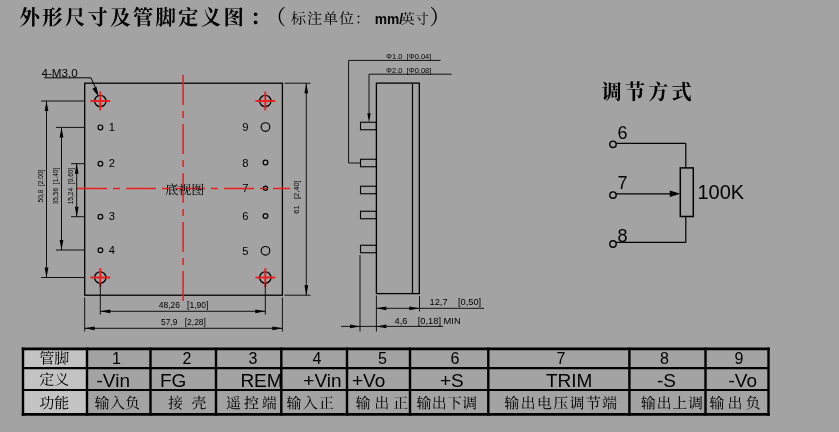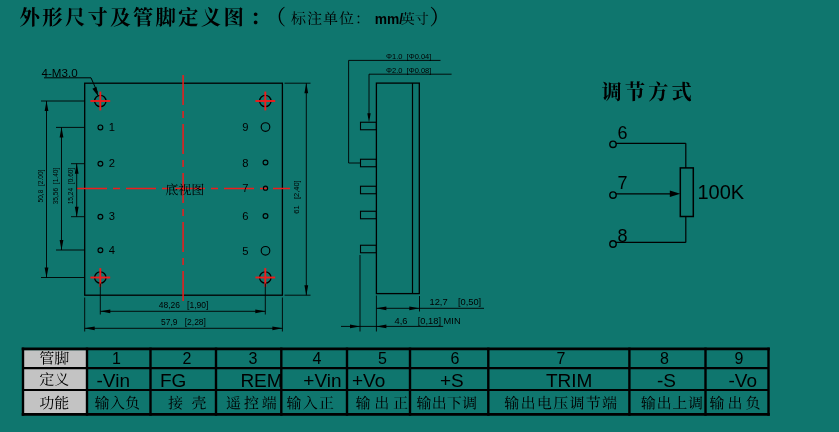--- a/index.html
+++ b/index.html
@@ -1,15 +1,15 @@
 <!DOCTYPE html>
 <html><head><meta charset="utf-8">
 <style>
 html,body{margin:0;padding:0;background:#ffffff;}
-#page{position:relative;width:839px;height:432px;background:#0f766e;overflow:hidden;}
+#page{position:relative;width:839px;height:432px;background:#a3a3a3;overflow:hidden;}
 </style></head>
 <body>
 <div id="page">
 <svg width="839" height="432" viewBox="0 0 839 432">
 <path d="M27.2 7.7 23.9 7.0C23.4 11.4 21.9 15.7 20.1 18.5L20.4 18.7C21.6 17.7 22.7 16.5 23.7 15.0C24.3 15.9 24.8 17.1 24.9 18.2C25.5 18.7 26.1 18.7 26.6 18.4C25.3 21.7 23.3 24.5 20.1 26.4L20.3 26.7C27.7 23.9 29.8 18.2 30.7 11.9C31.2 11.8 31.4 11.7 31.5 11.5L29.3 9.4L28.0 10.8H25.7C26.0 10.0 26.2 9.1 26.5 8.2C26.9 8.2 27.2 8.0 27.2 7.7ZM24.0 14.4C24.6 13.5 25.1 12.5 25.5 11.4H28.2C28.0 13.2 27.6 15.0 27.2 16.7C26.9 15.9 26.0 15.0 24.0 14.4ZM35.3 7.4 32.1 7.1V26.7H32.6C33.5 26.7 34.5 26.2 34.5 26.0V14.3C35.6 15.6 36.8 17.2 37.2 18.7C39.7 20.5 41.5 15.4 34.5 13.6V8.0C35.1 7.9 35.2 7.7 35.3 7.4Z M59.0 7.2C57.6 9.7 55.9 11.9 53.8 13.5L54.0 13.8C56.5 12.7 59.0 11.2 61.0 9.2C61.5 9.3 61.6 9.2 61.8 9.0ZM59.0 12.6C57.4 15.5 55.5 17.8 53.0 19.4L53.2 19.7C56.2 18.6 58.9 16.9 61.1 14.6C61.5 14.7 61.7 14.6 61.9 14.4ZM59.2 18.0C57.5 21.9 55.1 24.5 52.0 26.3L52.2 26.6C56.0 25.4 59.0 23.4 61.4 19.9C61.9 19.9 62.1 19.8 62.3 19.6ZM49.7 9.4V15.3H47.5V15.3V9.4ZM42.7 15.3 42.9 16.0H45.2C45.2 19.6 44.9 23.5 42.7 26.5L42.9 26.7C47.0 23.9 47.5 19.7 47.5 16.0H49.7V26.4H50.1C51.3 26.4 52.0 25.9 52.0 25.8V16.0H54.8C55.1 16.0 55.3 15.9 55.4 15.6C54.6 14.8 53.3 13.6 53.3 13.6L52.1 15.3H52.0V9.4H54.3C54.6 9.4 54.8 9.3 54.9 9.1C54.1 8.3 52.7 7.2 52.7 7.2L51.4 8.9H43.1L43.3 9.4H45.2V15.3V15.3Z M68.9 8.5V13.8C68.9 18.1 68.5 22.7 65.4 26.4L65.6 26.6C70.1 23.8 71.0 19.4 71.2 15.6H74.7C75.2 19.4 76.9 23.9 82.1 26.5C82.3 25.1 83.0 24.4 84.3 24.2L84.3 23.9C78.4 22.0 75.8 18.9 75.0 15.6H79.3V16.9H79.7C80.4 16.9 81.6 16.5 81.7 16.3V9.7C82.1 9.6 82.4 9.4 82.5 9.3L80.2 7.5L79.1 8.7H71.6L68.9 7.7ZM79.3 9.3V15.0H71.2L71.3 13.8V9.3Z M91.4 14.3 91.2 14.4C92.3 15.8 93.4 17.9 93.7 19.7C96.2 21.8 98.4 16.4 91.4 14.3ZM99.7 6.9V12.1H88.3L88.5 12.7H99.7V23.4C99.7 23.7 99.5 23.9 99.1 23.9C98.5 23.9 95.2 23.6 95.2 23.6V23.9C96.6 24.2 97.3 24.5 97.8 24.9C98.3 25.3 98.4 25.9 98.6 26.7C101.7 26.4 102.2 25.3 102.2 23.6V12.7H106.6C106.9 12.7 107.1 12.6 107.2 12.4C106.2 11.4 104.5 10.1 104.5 10.1L103.1 12.1H102.2V7.9C102.7 7.8 102.9 7.6 102.9 7.3Z M121.5 13.7C121.2 13.8 121.0 14.0 120.8 14.1L122.9 15.4L123.6 14.6H125.5C124.8 16.8 123.9 18.8 122.5 20.5C120.2 18.4 118.6 15.4 117.8 11.2L117.9 9.1H123.1C122.7 10.4 122.0 12.4 121.5 13.7ZM125.4 9.7C125.8 9.6 126.1 9.5 126.2 9.3L124.1 7.4L123.1 8.5H111.6L111.8 9.1H115.4C115.5 15.5 114.7 21.8 110.7 26.5L110.9 26.7C115.6 23.5 117.2 18.6 117.7 13.2C118.3 17.0 119.5 19.9 121.1 22.0C119.2 23.9 116.7 25.4 113.6 26.4L113.8 26.7C117.4 26.0 120.1 24.9 122.3 23.3C123.7 24.7 125.5 25.8 127.7 26.7C128.1 25.5 129.0 24.8 130.2 24.7L130.3 24.4C127.9 23.8 125.9 22.9 124.1 21.7C125.9 19.9 127.2 17.7 128.1 15.1C128.6 15.1 128.8 15.0 129.0 14.8L126.7 12.7L125.4 14.0H123.8C124.3 12.7 125.0 10.8 125.4 9.7Z M147.5 8.0 144.4 6.9C144.1 8.5 143.5 10.2 142.9 11.3L143.1 11.5C143.9 11.1 144.7 10.6 145.5 9.9H146.5C146.9 10.4 147.2 11.2 147.1 11.9C148.6 13.2 150.4 10.8 147.9 9.9H152.1C152.4 9.9 152.6 9.8 152.7 9.5C151.8 8.8 150.4 7.6 150.4 7.6L149.2 9.3H146.0C146.3 9.0 146.5 8.7 146.7 8.4C147.2 8.4 147.5 8.2 147.5 8.0ZM139.3 8.0 136.2 6.8C135.6 9.2 134.5 11.4 133.5 12.8L133.7 13.0C135.0 12.3 136.4 11.3 137.5 9.9H138.4C138.7 10.4 138.9 11.2 138.8 11.8C140.2 13.2 142.1 11.0 139.5 9.9H142.8C143.1 9.9 143.3 9.8 143.4 9.5C142.6 8.8 141.4 7.8 141.4 7.8L140.3 9.3H137.9C138.1 9.0 138.3 8.7 138.5 8.4C139.0 8.4 139.3 8.2 139.3 8.0ZM136.4 12.2 136.1 12.3C136.2 13.3 135.6 14.3 135.0 14.7C134.3 15.0 133.9 15.6 134.1 16.3C134.4 17.1 135.3 17.3 135.9 16.9C136.6 16.5 137.0 15.6 136.9 14.2H149.3C149.2 14.9 149.1 15.7 149.0 16.3L147.1 14.8L146.1 16.0H140.2L137.7 15.0V26.7H138.1C139.4 26.7 140.1 26.1 140.1 26.0V25.1H147.5V26.4H147.9C148.7 26.4 149.9 25.9 149.9 25.8V22.1C150.3 22.0 150.5 21.9 150.6 21.8L148.4 20.1L147.4 21.2H140.1V19.4H146.3V20.1H146.7C147.4 20.1 148.6 19.7 148.6 19.5V16.8C149.0 16.8 149.2 16.6 149.3 16.5L149.2 16.4C150.0 16.0 151.0 15.3 151.5 14.7C152.0 14.7 152.2 14.6 152.3 14.4L150.3 12.4L149.1 13.6H144.1C145.0 13.0 144.9 11.3 141.7 11.4L141.6 11.6C142.1 12.0 142.5 12.8 142.5 13.6L142.7 13.6H136.8C136.8 13.2 136.6 12.7 136.4 12.2ZM140.1 16.5H146.3V18.8H140.1ZM140.1 21.8H147.5V24.5H140.1Z M167.5 9.8 166.7 11.0H166.6V7.9C167.1 7.8 167.2 7.6 167.2 7.3L164.7 7.1V11.0H162.8L162.9 11.6H164.7V15.7H162.5L162.6 16.3H164.5C164.3 18.0 163.5 21.0 162.9 22.1C162.8 22.3 162.3 22.4 162.3 22.4L163.3 24.8C163.5 24.7 163.6 24.6 163.7 24.4C165.1 23.8 166.3 23.2 167.2 22.7C167.2 23.2 167.2 23.6 167.2 24.1C168.7 25.9 170.5 22.0 166.6 18.2L166.4 18.2C166.7 19.3 167.0 20.7 167.1 22.0L163.7 22.3C164.7 21.0 165.8 18.9 166.5 17.4C166.9 17.4 167.1 17.2 167.2 17.0L165.2 16.3H168.8C169.0 16.3 169.1 16.2 169.2 16.1V26.7H169.5C170.4 26.7 171.1 26.2 171.1 25.9V9.5H172.7V20.5C172.7 20.7 172.6 20.8 172.3 20.8C172.1 20.8 171.3 20.7 171.3 20.7V21.1C171.8 21.2 172.1 21.4 172.2 21.7C172.3 22.0 172.4 22.6 172.4 23.2C174.3 23.0 174.6 22.2 174.6 20.7V9.8C174.9 9.7 175.2 9.6 175.3 9.4L173.3 7.8L172.5 8.9H171.1L169.2 8.0V15.8C168.7 15.2 167.8 14.4 167.8 14.4L167.0 15.7H166.6V11.6H168.4C168.7 11.6 168.9 11.5 168.9 11.3C168.4 10.7 167.5 9.8 167.5 9.8ZM160.3 18.0H159.0L159.0 15.5V13.7H160.3ZM157.0 8.1V15.6C157.0 19.3 157.1 23.4 156.0 26.5L156.3 26.7C158.3 24.4 158.8 21.5 159.0 18.6H160.3V23.9C160.3 24.1 160.2 24.3 159.9 24.3C159.7 24.3 158.5 24.1 158.5 24.1V24.5C159.2 24.6 159.5 24.8 159.6 25.1C159.8 25.5 159.9 26.0 159.9 26.7C162.0 26.4 162.3 25.6 162.3 24.1V9.2C162.6 9.1 162.9 9.0 163.0 8.8L161.0 7.2L160.1 8.3H159.4L157.0 7.4ZM160.3 13.1H159.0V8.9H160.3Z M186.6 7.0 186.4 7.1C187.2 7.8 187.8 9.0 187.8 10.1C190.2 11.9 192.5 7.1 186.6 7.0ZM193.4 12.5 192.2 14.0H181.5L181.7 14.7H187.2V23.2C185.8 22.8 184.8 22.0 184.1 20.8C184.5 19.8 184.7 18.8 184.9 17.8C185.4 17.8 185.6 17.6 185.7 17.3L182.5 16.7C182.3 19.9 181.4 23.9 178.7 26.5L178.9 26.7C181.3 25.3 182.8 23.5 183.8 21.4C185.3 25.3 187.9 26.2 192.6 26.2C193.6 26.2 195.8 26.2 196.7 26.2C196.7 25.2 197.1 24.3 198.0 24.0V23.8C196.6 23.8 193.9 23.8 192.7 23.8C191.6 23.8 190.5 23.8 189.6 23.7V19.2H195.1C195.4 19.2 195.6 19.1 195.6 18.9C194.8 18.1 193.4 16.9 193.4 16.9L192.2 18.6H189.6V14.7H195.1C195.4 14.7 195.6 14.6 195.7 14.3L194.6 13.4C195.5 12.9 196.5 12.2 197.2 11.6C197.6 11.6 197.8 11.5 197.9 11.4L195.7 9.2L194.5 10.5H182.0C181.9 10.1 181.8 9.7 181.7 9.3H181.4C181.4 10.3 180.6 11.2 179.9 11.5C179.1 11.9 178.6 12.6 178.9 13.4C179.2 14.4 180.3 14.6 181.0 14.2C181.8 13.7 182.3 12.6 182.1 11.1H194.6C194.5 11.7 194.4 12.5 194.2 13.1Z M208.2 7.1 208.0 7.2C208.9 8.7 209.9 10.8 210.0 12.6C212.5 14.8 214.8 9.5 208.2 7.1ZM218.7 9.2 215.2 8.4C214.5 12.2 213.3 16.0 211.0 19.2C208.2 16.7 206.1 13.3 205.1 8.9L204.8 9.1C205.6 14.1 207.3 17.9 209.7 20.8C207.7 23.1 205.0 25.0 201.4 26.4L201.5 26.7C205.6 25.7 208.6 24.1 210.9 22.2C212.9 24.1 215.2 25.5 217.9 26.6C218.4 25.4 219.4 24.7 220.6 24.6L220.7 24.4C217.8 23.5 215.0 22.3 212.6 20.5C215.4 17.4 216.9 13.6 217.8 9.6C218.4 9.6 218.6 9.5 218.7 9.2Z M231.9 17.8 231.8 18.1C233.2 18.8 234.2 19.7 234.7 20.3C236.4 21.1 237.3 17.3 231.9 17.8ZM230.2 20.9 230.1 21.2C232.8 21.9 235.0 23.2 236.0 24.0C238.2 24.6 238.7 20.0 230.2 20.9ZM233.6 10.2 231.0 9.1H239.5V24.4H227.9V9.1H230.9C230.5 11.0 229.6 13.7 228.4 15.5L228.5 15.7C229.4 15.0 230.3 14.2 231.1 13.2C231.6 14.2 232.1 15.0 232.8 15.6C231.5 16.8 229.8 17.9 228.0 18.6L228.2 18.9C230.3 18.4 232.2 17.6 233.8 16.6C235.0 17.4 236.3 18.1 237.9 18.6C238.1 17.6 238.6 16.9 239.5 16.7V16.4C238.1 16.2 236.6 15.9 235.4 15.4C236.4 14.6 237.3 13.6 237.9 12.5C238.4 12.4 238.6 12.4 238.8 12.2L236.8 10.4L235.6 11.6H232.3C232.6 11.2 232.8 10.8 232.9 10.5C233.3 10.5 233.5 10.5 233.6 10.2ZM227.9 25.7V25.0H239.5V26.5H239.9C240.8 26.5 241.9 25.9 241.9 25.8V9.5C242.3 9.4 242.6 9.3 242.7 9.1L240.5 7.2L239.3 8.5H228.1L225.5 7.4V26.6H225.9C227.0 26.6 227.9 26.1 227.9 25.7ZM231.4 12.9 231.9 12.2H235.5C235.1 13.1 234.5 13.9 233.8 14.7C232.8 14.2 232.0 13.6 231.4 12.9Z" fill="#000"></path>
 <path d="M255.6 24.3C256.7 24.3 257.5 23.4 257.5 22.4C257.5 21.4 256.7 20.6 255.6 20.6C254.6 20.6 253.8 21.4 253.8 22.4C253.8 23.4 254.6 24.3 255.6 24.3ZM255.6 16.1C256.7 16.1 257.5 15.3 257.5 14.3C257.5 13.3 256.7 12.5 255.6 12.5C254.6 12.5 253.8 13.3 253.8 14.3C253.8 15.3 254.6 16.1 255.6 16.1Z" fill="#000"></path>
 <path d="M284.7 7.2 284.3 6.8C281.5 8.6 278.7 11.6 278.7 16.6C278.7 21.7 281.5 24.6 284.3 26.4L284.7 26.0C282.2 24.1 280.1 21.0 280.1 16.6C280.1 12.2 282.2 9.2 284.7 7.2Z" fill="#000"></path>
 <path d="M299.3 18.6 297.8 18.0C297.5 19.6 296.7 22.0 295.6 23.5L295.8 23.7C297.3 22.3 298.2 20.3 298.7 18.8C299.1 18.8 299.2 18.7 299.3 18.6ZM302.4 18.2 302.1 18.3C303.1 19.6 304.3 21.7 304.5 23.3C305.6 24.3 306.4 21.4 302.4 18.2ZM303.3 11.8 302.7 12.7H297.3L297.4 13.1H304.2C304.4 13.1 304.5 13.0 304.5 12.9C304.1 12.4 303.3 11.8 303.3 11.8ZM304.1 15.3 303.4 16.2H296.4L296.6 16.6H300.2V23.5C300.2 23.7 300.1 23.7 299.9 23.7C299.6 23.7 298.1 23.6 298.1 23.6V23.8C298.8 23.9 299.1 24.1 299.3 24.2C299.5 24.4 299.6 24.7 299.6 24.9C301.0 24.8 301.2 24.2 301.2 23.5V16.6H305.0C305.2 16.6 305.3 16.6 305.4 16.4C304.9 15.9 304.1 15.3 304.1 15.3ZM295.9 13.8 295.2 14.7H294.7V11.8C295.1 11.8 295.2 11.6 295.3 11.4L293.8 11.2V14.7H291.7L291.8 15.1H293.5C293.1 17.5 292.5 19.8 291.3 21.6L291.6 21.8C292.5 20.7 293.2 19.4 293.8 18.0V24.9H294.0C294.3 24.9 294.7 24.7 294.7 24.6V16.9C295.2 17.6 295.7 18.4 295.8 19.1C296.7 19.9 297.6 17.9 294.7 16.6V15.1H296.7C297.0 15.1 297.1 15.1 297.1 14.9C296.7 14.4 295.9 13.8 295.9 13.8Z M314.2 11.2 314.0 11.4C314.8 12.0 315.7 13.1 315.9 14.0C317.1 14.7 317.8 12.2 314.2 11.2ZM308.8 11.5 308.7 11.7C309.3 12.1 310.1 13.0 310.4 13.7C311.5 14.3 312.1 12.0 308.8 11.5ZM307.7 14.8 307.6 14.9C308.3 15.3 309.1 16.1 309.3 16.7C310.4 17.3 310.9 15.1 307.7 14.8ZM308.6 20.8C308.4 20.8 307.9 20.8 307.9 20.8V21.1C308.3 21.1 308.5 21.2 308.7 21.3C309.0 21.5 309.1 22.7 308.9 24.2C308.9 24.7 309.1 25.0 309.4 25.0C309.9 25.0 310.2 24.6 310.2 23.9C310.2 22.7 309.8 22.0 309.8 21.4C309.8 21.0 309.9 20.5 310.0 20.1C310.2 19.3 311.5 15.8 312.1 13.9L311.9 13.8C309.2 19.9 309.2 19.9 309.0 20.5C308.8 20.8 308.8 20.8 308.6 20.8ZM311.1 24.0 311.2 24.4H321.1C321.3 24.4 321.5 24.4 321.5 24.2C321.0 23.7 320.2 23.1 320.2 23.1L319.5 24.0H316.7V19.3H320.5C320.7 19.3 320.9 19.2 320.9 19.0C320.4 18.6 319.6 18.0 319.6 18.0L319.0 18.8H316.7V14.9H320.9C321.1 14.9 321.3 14.9 321.3 14.7C320.8 14.2 320.0 13.6 320.0 13.6L319.3 14.5H312.0L312.1 14.9H315.7V18.8H312.0L312.1 19.3H315.7V24.0Z M326.8 11.4 326.7 11.5C327.4 12.2 328.2 13.3 328.3 14.1C329.4 14.9 330.2 12.6 326.8 11.4ZM334.3 16.8H331.0V14.9H334.3ZM334.3 17.2V19.3H331.0V17.2ZM326.6 16.8V14.9H330.0V16.8ZM326.6 17.2H330.0V19.3H326.6ZM336.0 20.6 335.2 21.5H331.0V19.7H334.3V20.3H334.5C334.8 20.3 335.3 20.1 335.3 20.0V15.0C335.6 15.0 335.8 14.9 335.9 14.8L334.7 13.8L334.2 14.4H331.7C332.5 13.8 333.4 13.0 334.0 12.1C334.4 12.2 334.6 12.1 334.6 11.9L333.2 11.2C332.6 12.4 331.9 13.7 331.3 14.4H326.7L325.6 13.9V20.5H325.8C326.2 20.5 326.6 20.2 326.6 20.1V19.7H330.0V21.5H323.5L323.7 22.0H330.0V25.0H330.1C330.7 25.0 331.0 24.8 331.0 24.7V22.0H337.1C337.3 22.0 337.4 21.9 337.5 21.7C336.9 21.2 336.0 20.6 336.0 20.6Z M346.8 11.3 346.7 11.4C347.3 12.1 348.0 13.2 348.1 14.2C349.1 15.0 350.1 12.7 346.8 11.3ZM345.0 16.1 344.7 16.2C345.8 18.1 346.2 20.9 346.3 22.4C347.2 23.6 348.4 20.3 345.0 16.1ZM351.8 13.7 351.1 14.6H343.6L343.7 15.1H352.7C352.9 15.1 353.1 15.0 353.1 14.8C352.6 14.4 351.8 13.7 351.8 13.7ZM343.0 15.4 342.4 15.2C343.0 14.2 343.5 13.2 343.9 12.0C344.2 12.1 344.4 11.9 344.4 11.7L342.9 11.2C342.1 14.1 340.7 17.1 339.4 18.9L339.6 19.0C340.3 18.3 341.0 17.5 341.6 16.6V25.0H341.8C342.1 25.0 342.6 24.7 342.6 24.6V15.7C342.8 15.7 343.0 15.6 343.0 15.4ZM352.2 22.7 351.4 23.6H348.9C349.9 21.4 351.0 18.6 351.5 16.6C351.8 16.6 352.0 16.5 352.1 16.3L350.4 15.9C350.0 18.2 349.3 21.3 348.6 23.6H343.1L343.3 24.1H353.1C353.3 24.1 353.5 24.0 353.5 23.8C353.0 23.4 352.2 22.7 352.2 22.7Z M358.5 23.3C359.0 23.3 359.4 22.9 359.4 22.4C359.4 21.9 359.0 21.5 358.5 21.5C357.9 21.5 357.6 21.9 357.6 22.4C357.6 22.9 357.9 23.3 358.5 23.3ZM358.5 17.3C359.0 17.3 359.4 16.8 359.4 16.4C359.4 15.8 359.0 15.4 358.5 15.4C357.9 15.4 357.6 15.8 357.6 16.4C357.6 16.8 357.9 17.3 358.5 17.3Z" fill="#000"></path>
 <text x="374.8" y="23.8" font-family="Liberation Sans, sans-serif" font-size="13.8" font-weight="bold" text-anchor="start" fill="#000">mm/</text>
 <path d="M401.4 13.7 401.5 14.1H405.1V15.5H405.3C405.6 15.5 406.0 15.4 406.0 15.2V14.1H409.5V15.5H409.6C410.1 15.4 410.4 15.3 410.4 15.2V14.1H413.8C414.0 14.1 414.2 14.0 414.2 13.9C413.7 13.5 413.0 12.8 413.0 12.8L412.3 13.7H410.4V12.6C410.7 12.5 410.8 12.4 410.9 12.2L409.5 12.1V13.7H406.0V12.6C406.4 12.5 406.5 12.4 406.5 12.2L405.1 12.1V13.7ZM407.2 14.8V16.9H404.6L403.5 16.4V20.1H401.4L401.5 20.5H406.9C406.3 22.3 404.8 23.7 401.4 24.6L401.5 24.9C405.5 24.0 407.2 22.5 407.8 20.5H408.1C409.0 22.9 410.8 24.2 413.5 24.9C413.6 24.5 413.9 24.2 414.3 24.1L414.3 23.9C411.6 23.5 409.5 22.5 408.5 20.5H413.9C414.1 20.5 414.2 20.5 414.3 20.3C413.8 19.9 413.0 19.2 413.0 19.2L412.4 20.1H412.0V17.4C412.3 17.3 412.5 17.3 412.6 17.1L411.4 16.2L410.9 16.9H408.1V15.3C408.5 15.2 408.6 15.1 408.6 14.9ZM404.4 20.1V17.3H407.2V18.1C407.2 18.8 407.2 19.5 407.0 20.1ZM411.0 20.1H407.9C408.1 19.5 408.1 18.8 408.1 18.1V17.3H411.0Z M417.7 17.1 417.5 17.2C418.4 18.1 419.4 19.5 419.6 20.7C420.7 21.6 421.5 18.9 417.7 17.1ZM423.6 12.1V15.4H415.4L415.5 15.8H423.6V23.4C423.6 23.6 423.5 23.8 423.2 23.8C422.8 23.8 420.8 23.6 420.8 23.6V23.8C421.6 23.9 422.1 24.1 422.4 24.2C422.6 24.4 422.7 24.6 422.8 24.9C424.3 24.8 424.5 24.2 424.5 23.5V15.8H427.9C428.1 15.8 428.2 15.7 428.2 15.6C427.7 15.1 426.9 14.4 426.9 14.4L426.1 15.4H424.5V12.6C424.9 12.6 425.0 12.4 425.0 12.2Z" fill="#000"></path>

